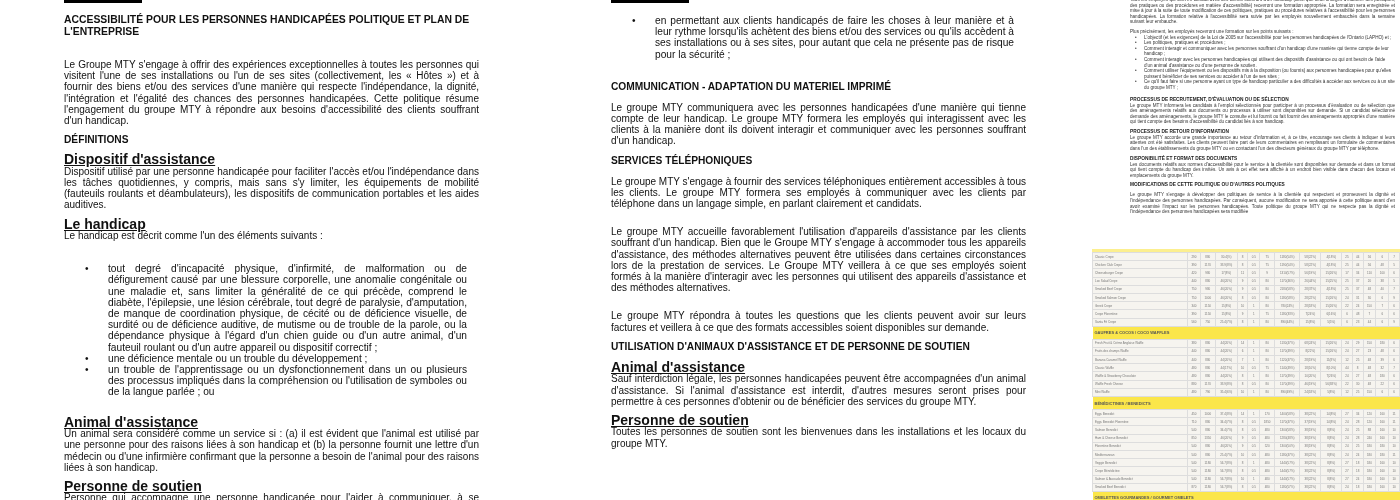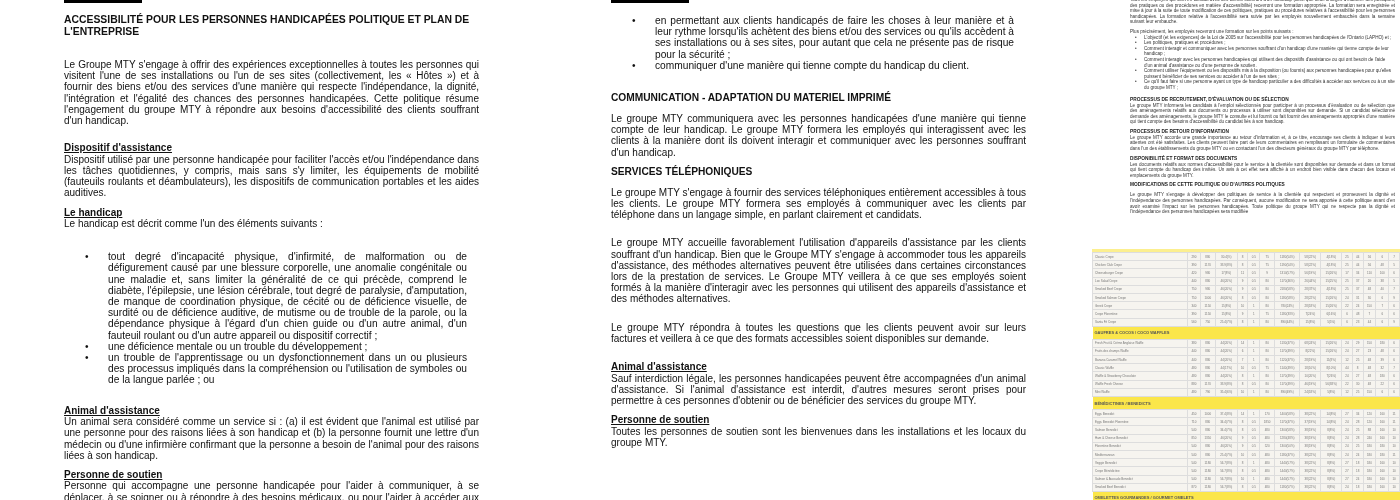--- a/index.html
+++ b/index.html
@@ -5,21 +5,21 @@
   html, body { margin:0; padding:0; }
   body { width:1400px; height:500px; overflow:hidden; background:#fff; position:relative;
          font-family:"Liberation Sans", sans-serif; color:#111; }
   .col { position:absolute; top:0; }
   .c1 { left:64px; width:415px; }
   .c2 { left:611px; width:415px; }
   .c3 { left:1097px; width:303px; }
   .blackbar { position:absolute; top:0; height:3px; background:#000; }
   .p { font-size:10px; line-height:11.2px; text-align:justify; margin:0; }
   .h { font-size:10.2px; font-weight:bold; margin:0; line-height:12px; }
-  .u { text-decoration:underline; font-weight:bold; font-size:10px; line-height:11.5px; margin:0; }
+  .u { text-decoration:underline; font-weight:bold; font-size:14px; line-height:11.5px; margin:0; }
   ul.b { margin:12px; padding-left:32px; list-style:none; }
   ul.b li { position:relative; font-size:10.2px; line-height:11.2px; text-align:justify; }
   ul.b li::before { content:"•"; position:absolute; left:-23px; }
   
   .t { font-size:4.6px; line-height:5.6px; text-align:justify; margin:0; color:#333; }
   .th { font-size:4.8px; font-weight:bold; margin:0; line-height:6px; color:#222; }
   ul.tb { margin:0; padding-left:14px; list-style:none; }
   ul.tb li { position:relative; font-size:4.6px; line-height:5.6px; color:#333; }
   ul.tb li::before { content:"•"; position:absolute; left:-9px; }
   table.nut { position:absolute; left:1092px; top:252px; width:308px; border-collapse:collapse;
@@ -36,20 +36,21 @@
 <div class="blackbar" style="left:64px;width:78px;"></div>
 <div class="blackbar" style="left:611px;width:78px;"></div>
 
 <div class="col c1">
   <div style="height:14px"></div>
   <p class="h" style="font-size:10.4px;">ACCESSIBILITÉ POUR LES PERSONNES HANDICAPÉES POLITIQUE ET PLAN DE L'ENTREPRISE</p>
   <div style="height:12px"></div>
   <div style="height:9px"></div>
   <p class="p">Le Groupe MTY s'engage à offrir des expériences exceptionnelles à toutes les personnes qui visitent l'une de ses installations ou l'un de ses sites (collectivement, les « Hôtes ») et à fournir des biens et/ou des services d'une manière qui respecte l'indépendance, la dignité, l'intégration et l'égalité des chances des personnes handicapées. Cette politique résume l'engagement du groupe MTY à répondre aux besoins d'accessibilité des clients souffrant d'un handicap.</p>
   <div style="height:8px"></div>
+  <p class="h">DÉFINITIONS</p>
   <div style="height:8px"></div>
   <p class="u">Dispositif d'assistance</p>
   <p class="p">Dispositif utilisé par une personne handicapée pour faciliter l'accès et/ou l'indépendance dans les tâches quotidiennes, y compris, mais sans s'y limiter, les équipements de mobilité (fauteuils roulants et déambulateurs), les dispositifs de communication portables et les aides auditives.</p>
   <div style="height:8px"></div>
   <p class="u">Le handicap</p>
   <p class="p">Le handicap est décrit comme l'un des éléments suivants :</p>
   <div style="height:10px"></div>
   <ul class="b">
     <li>tout degré d'incapacité physique, d'infirmité, de malformation ou de défigurement causé par une blessure corporelle, une anomalie congénitale ou une maladie et, sans limiter la généralité de ce qui précède, comprend le diabète, l'épilepsie, une lésion cérébrale, tout degré de paralysie, d'amputation, de manque de coordination physique, de cécité ou de déficience visuelle, de surdité ou de déficience auditive, de mutisme ou de trouble de la parole, ou la dépendance physique à l'égard d'un chien guide ou d'un autre animal, d'un fauteuil roulant ou d'un autre appareil ou dispositif correctif ;</li>
     <li>une déficience mentale ou un trouble du développement ;</li>
@@ -61,37 +62,37 @@
   <div style="height:8px"></div>
   <p class="u">Personne de soutien</p>
   <p class="p">Personne qui accompagne une personne handicapée pour l'aider à communiquer, à se déplacer, à se soigner ou à répondre à des besoins médicaux, ou pour l'aider à accéder aux services ou aux locaux du groupe MTY.</p>
 
 </div>
 
 <div class="col c2">
   <div style="height:3px"></div>
   <ul class="b">
     <li>en permettant aux clients handicapés de faire les choses à leur manière et à leur rythme lorsqu'ils achètent des biens et/ou des services ou qu'ils accèdent à ses installations ou à ses sites, pour autant que cela ne présente pas de risque pour la sécurité ;</li>
-    <li>communiquer d'une manière qui tienne compte du handicap du client.</li>
   </ul>
   <div style="height:9px"></div>
   <p class="h">COMMUNICATION - ADAPTATION DU MATERIEL IMPRIMÉ</p>
   <div style="height:9px"></div>
   <p class="p">Le groupe MTY communiquera avec les personnes handicapées d'une manière qui tienne compte de leur handicap. Le groupe MTY formera les employés qui interagissent avec les clients à la manière dont ils doivent interagir et communiquer avec les personnes souffrant d'un handicap.</p>
   <div style="height:8px"></div>
   <p class="h">SERVICES TÉLÉPHONIQUES</p>
   <div style="height:9px"></div>
   <p class="p">Le groupe MTY s'engage à fournir des services téléphoniques entièrement accessibles à tous les clients. Le groupe MTY formera ses employés à communiquer avec les clients par téléphone dans un langage simple, en parlant clairement et candidats.</p>
   <div style="height:8px"></div>
   <div style="height:9px"></div>
   <p class="p">Le groupe MTY accueille favorablement l'utilisation d'appareils d'assistance par les clients souffrant d'un handicap. Bien que le Groupe MTY s'engage à accommoder tous les appareils d'assistance, des méthodes alternatives peuvent être utilisées dans certaines circonstances lors de la prestation de services. Le Groupe MTY veillera à ce que ses employés soient formés à la manière d'interagir avec les personnes qui utilisent des appareils d'assistance et des méthodes alternatives.</p>
   <div style="height:8px"></div>
   <div style="height:9px"></div>
   <p class="p">Le groupe MTY répondra à toutes les questions que les clients peuvent avoir sur leurs factures et veillera à ce que des formats accessibles soient disponibles sur demande.</p>
   <div style="height:8px"></div>
+  <p class="h">UTILISATION D'ANIMAUX D'ASSISTANCE ET DE PERSONNE DE SOUTIEN</p>
   <div style="height:9px"></div>
   <p class="u">Animal d'assistance</p>
   <p class="p">Sauf interdiction légale, les personnes handicapées peuvent être accompagnées d'un animal d'assistance. Si l'animal d'assistance est interdit, d'autres mesures seront prises pour permettre à ces personnes d'obtenir ou de bénéficier des services du groupe MTY.</p>
   <div style="height:8px"></div>
   <p class="u">Personne de soutien</p>
   <p class="p">Toutes les personnes de soutien sont les bienvenues dans les installations et les locaux du groupe MTY.</p>
 
 </div>
 
 <div class="col c3" style="padding-left:33px;width:265px;">

